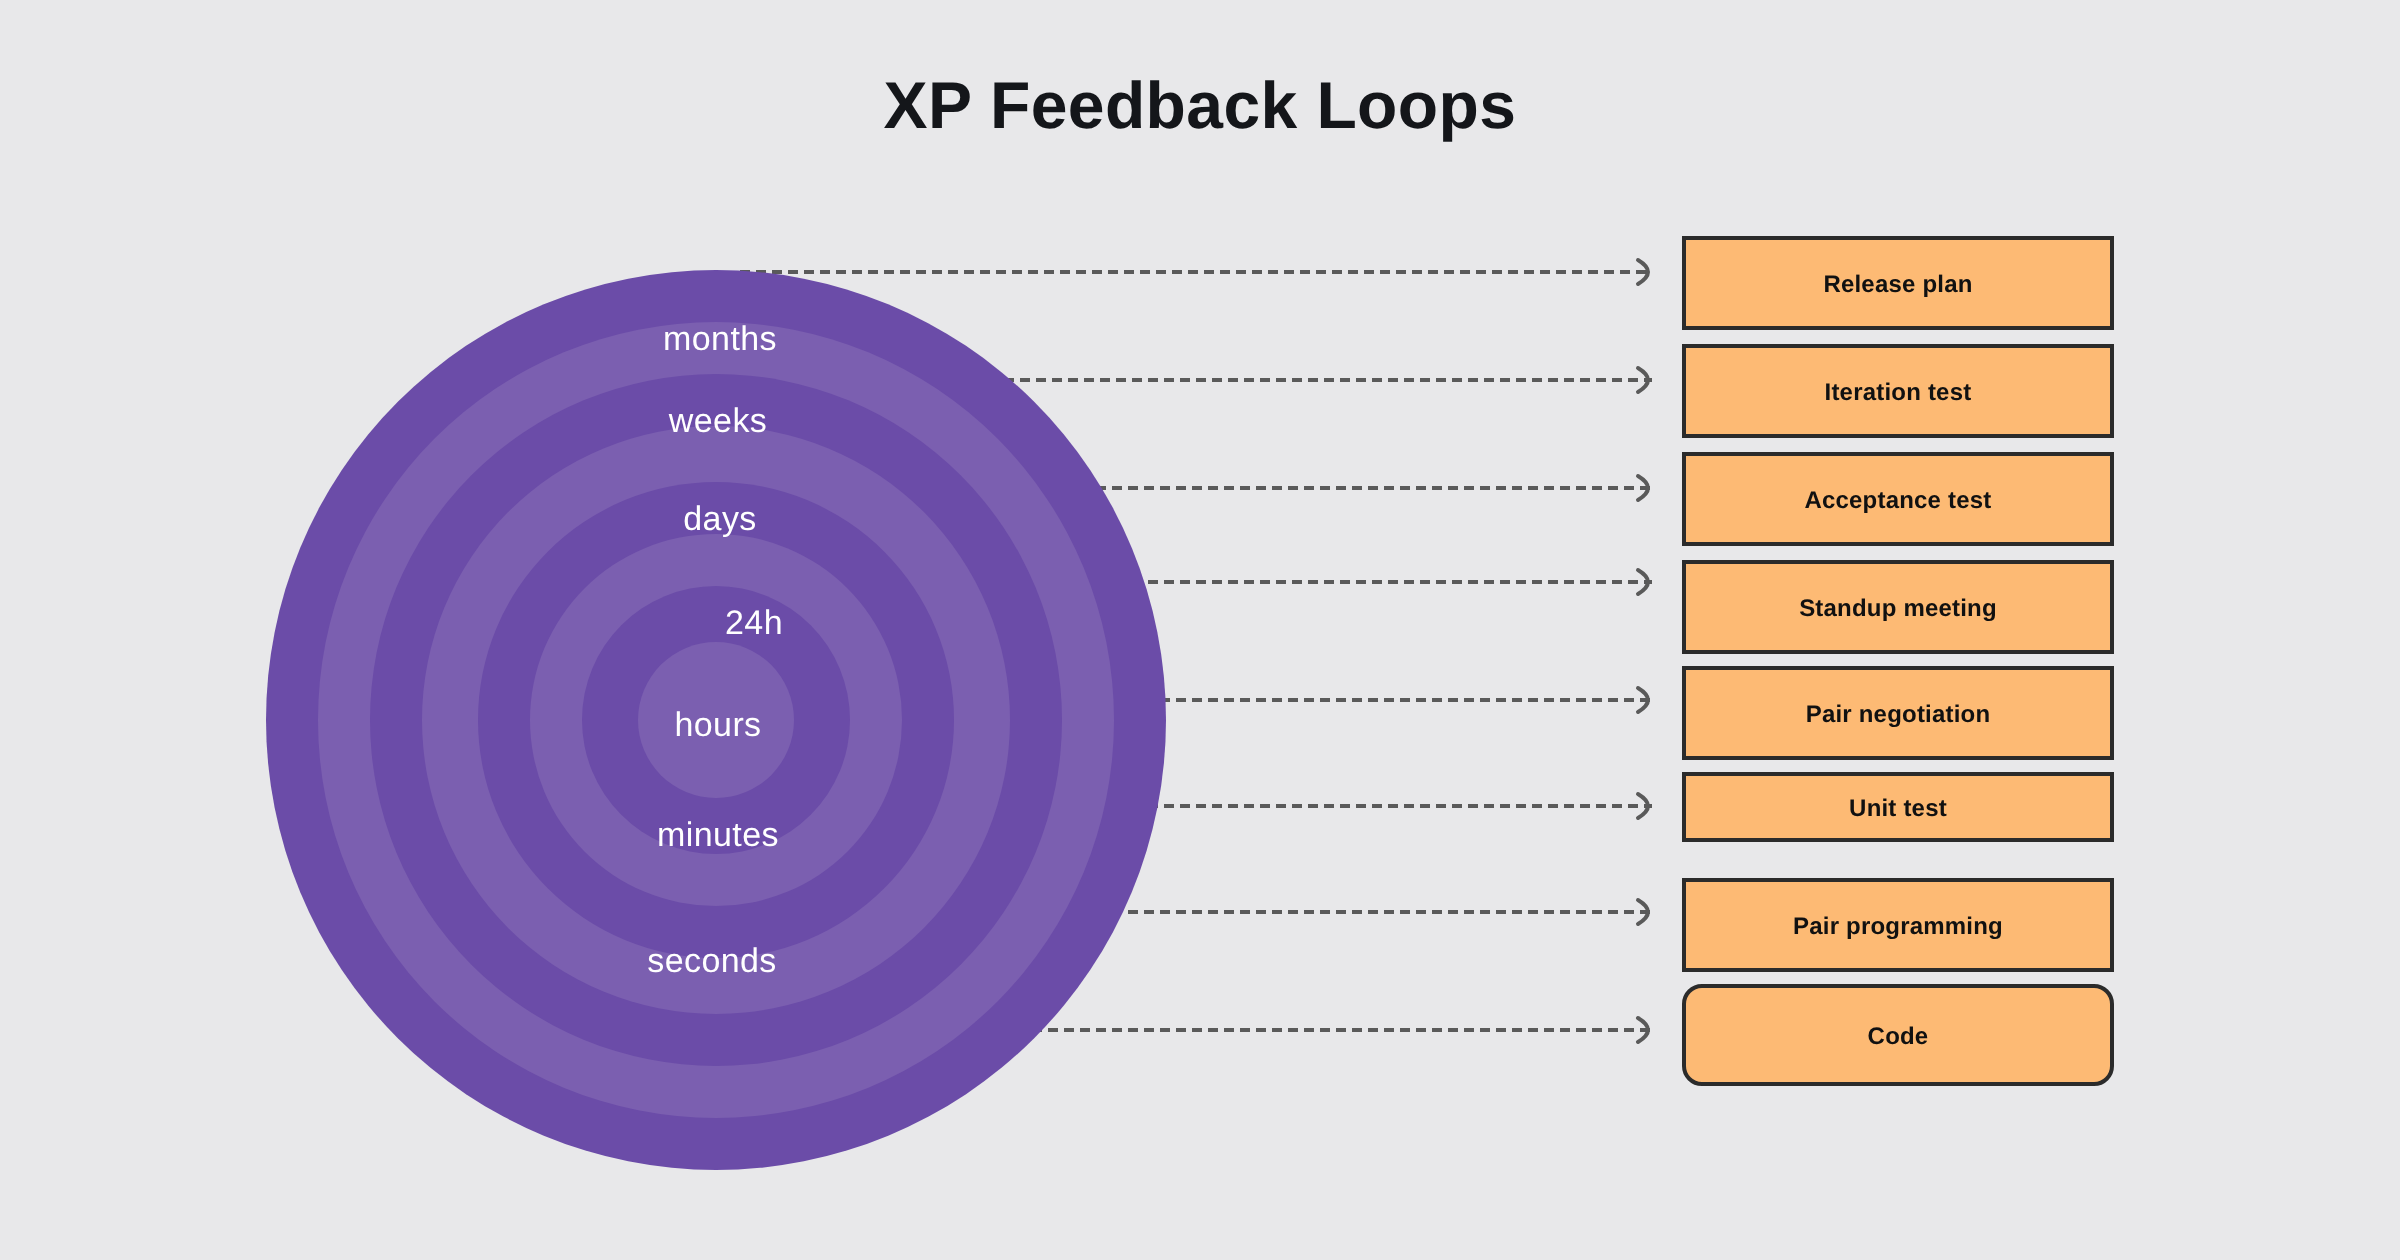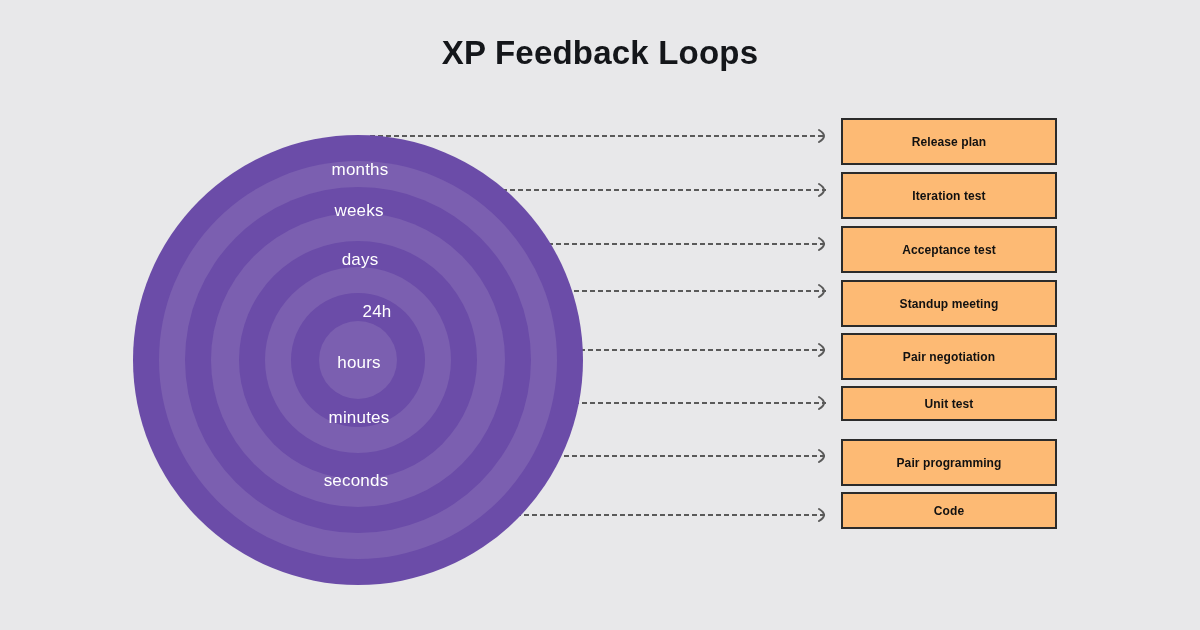--- a/index.html
+++ b/index.html
@@ -174,18 +174,18 @@
       </div>
       <div class="box" style="top: 333px; height: 47px;">
         <span>Pair negotiation</span>
       </div>
       <div class="box" style="top: 386px; height: 35px;">
         <span>Unit test</span>
       </div>
       <div class="box" style="top: 439px; height: 47px;">
         <span>Pair programming</span>
       </div>
-      <div class="box" style="top: 492px; height: 37px;">
+      <div class="box" style="top: 492px; height: 51px; border-radius: 10px;">
         <span>Code</span>
       </div>
     </div>
 
 </div>
 
 </body></html>

